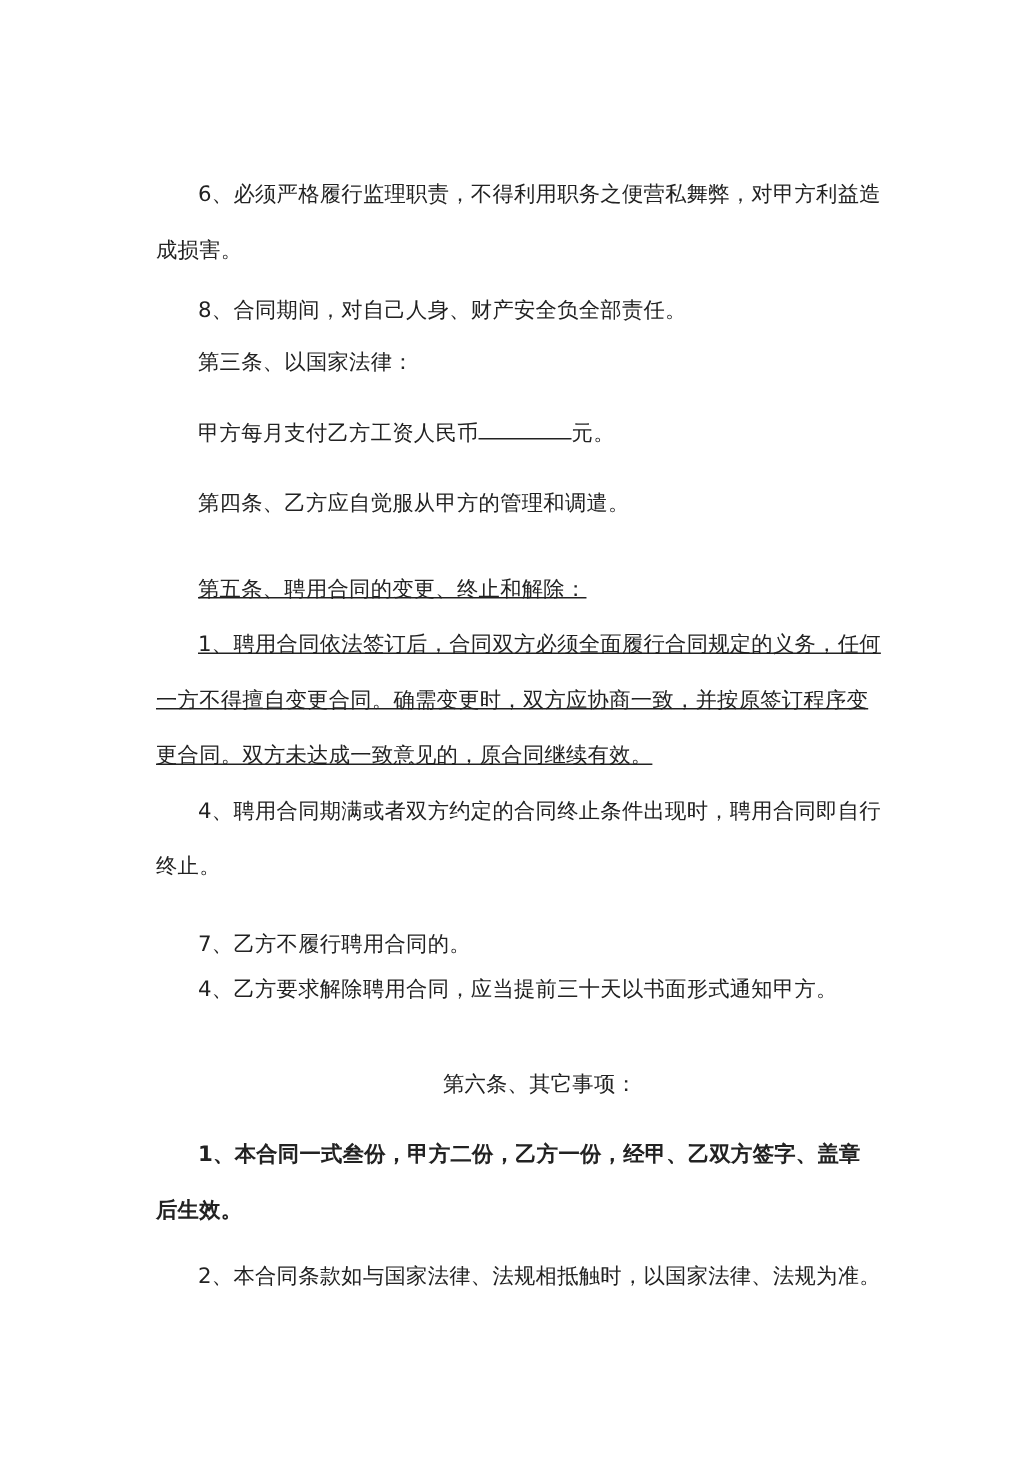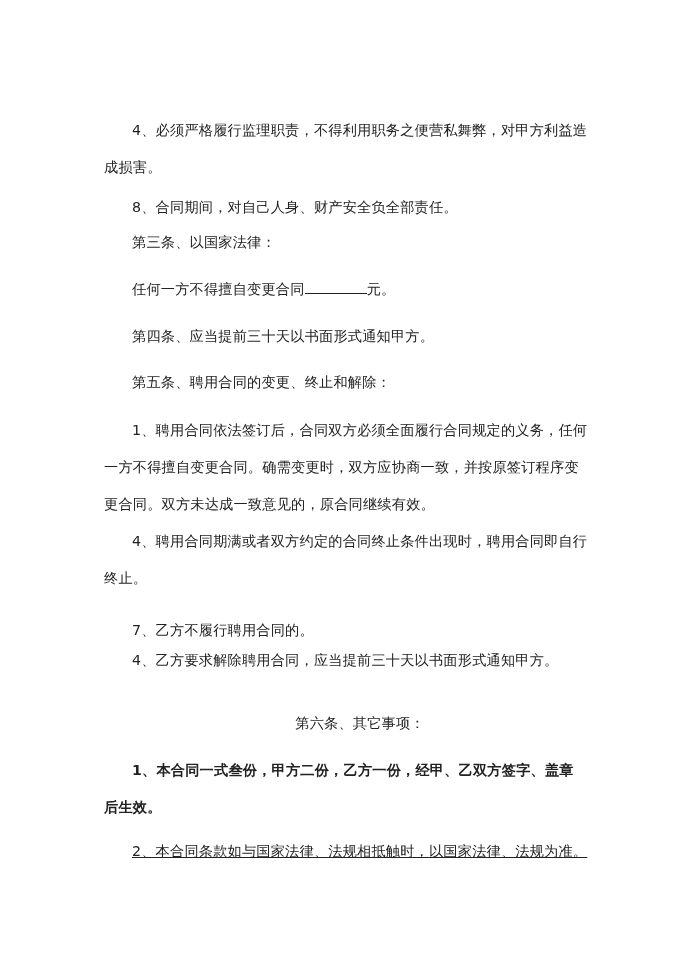--- a/index.html
+++ b/index.html
@@ -7,28 +7,28 @@
          font-family:"DejaVu Sans", "Liberation Sans", sans-serif; color:#222; }
   .page { position:absolute; left:104px; top:0; width:484px; }
   .p { position:absolute; left:0; width:484px; font-size:14.2px; line-height:37px;
        text-indent:28px; letter-spacing:0.2px; white-space:normal; word-break:break-all; }
   .blank { display:inline-block; width:62px; border-bottom:1px solid #222; height:14px; vertical-align:baseline; }
 </style>
 </head>
 <body>
 
 <div class="page">
-  <div class="p" style="top:112px;">4、必须严格履行监理职责，不得利用职务之便营私舞弊，对甲方利益造成损害。</div>
+  <div class="p" style="top:112px;">6、必须严格履行监理职责，不得利用职务之便营私舞弊，对甲方利益造成损害。</div>
   <div class="p" style="top:189px;">8、合同期间，对自己人身、财产安全负全部责任。</div>
   <div class="p" style="top:224px;">第三条、以国家法律：</div>
   <div class="p" style="top:271px;">
-    <span>任何一方不得擅自变更合同</span><span class="blank"></span><span>元。</span>
+    <span>甲方每月支付乙方工资人民币</span><span class="blank"></span><span>元。</span>
   </div>
-  <div class="p" style="top:318px;">第四条、应当提前三十天以书面形式通知甲方。</div>
-  <div class="p" style="top:364px;">第五条、聘用合同的变更、终止和解除：</div>
-  <div class="p" style="top:412px;">1、聘用合同依法签订后，合同双方必须全面履行合同规定的义务，任何一方不得擅自变更合同。确需变更时，双方应协商一致，并按原签订程序变更合同。双方未达成一致意见的，原合同继续有效。</div>
+  <div class="p" style="top:318px;">第四条、乙方应自觉服从甲方的管理和调遣。</div>
+  <div class="p" style="top:375px;text-decoration:underline;">第五条、聘用合同的变更、终止和解除：</div>
+  <div class="p" style="top:412px;text-decoration:underline;">1、聘用合同依法签订后，合同双方必须全面履行合同规定的义务，任何一方不得擅自变更合同。确需变更时，双方应协商一致，并按原签订程序变更合同。双方未达成一致意见的，原合同继续有效。</div>
   <div class="p" style="top:523px;">4、聘用合同期满或者双方约定的合同终止条件出现时，聘用合同即自行终止。</div>
   <div class="p" style="top:612px;">7、乙方不履行聘用合同的。</div>
   <div class="p" style="top:642px;">4、乙方要求解除聘用合同，应当提前三十天以书面形式通知甲方。</div>
   <div class="p" style="top:705px;text-align:center;">第六条、其它事项：</div>
   <div class="p" style="top:752px;font-weight:bold;">1、本合同一式叁份，甲方二份，乙方一份，经甲、乙双方签字、盖章后生效。</div>
-  <div class="p" style="top:833px;text-decoration:underline;">2、本合同条款如与国家法律、法规相抵触时，以国家法律、法规为准。</div>
+  <div class="p" style="top:833px;">2、本合同条款如与国家法律、法规相抵触时，以国家法律、法规为准。</div>
 </div>
 
 </body></html>

